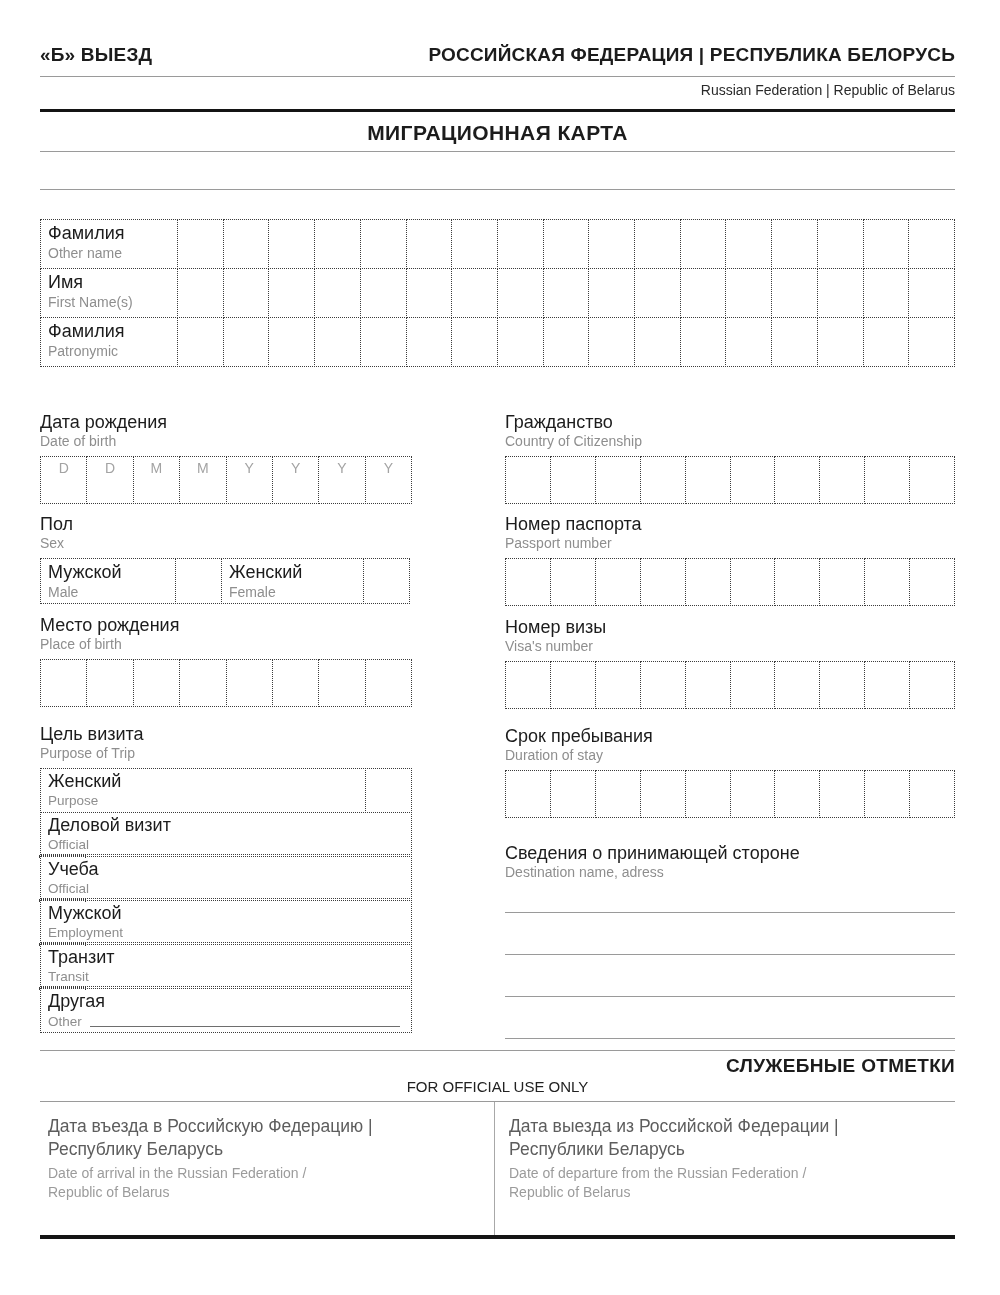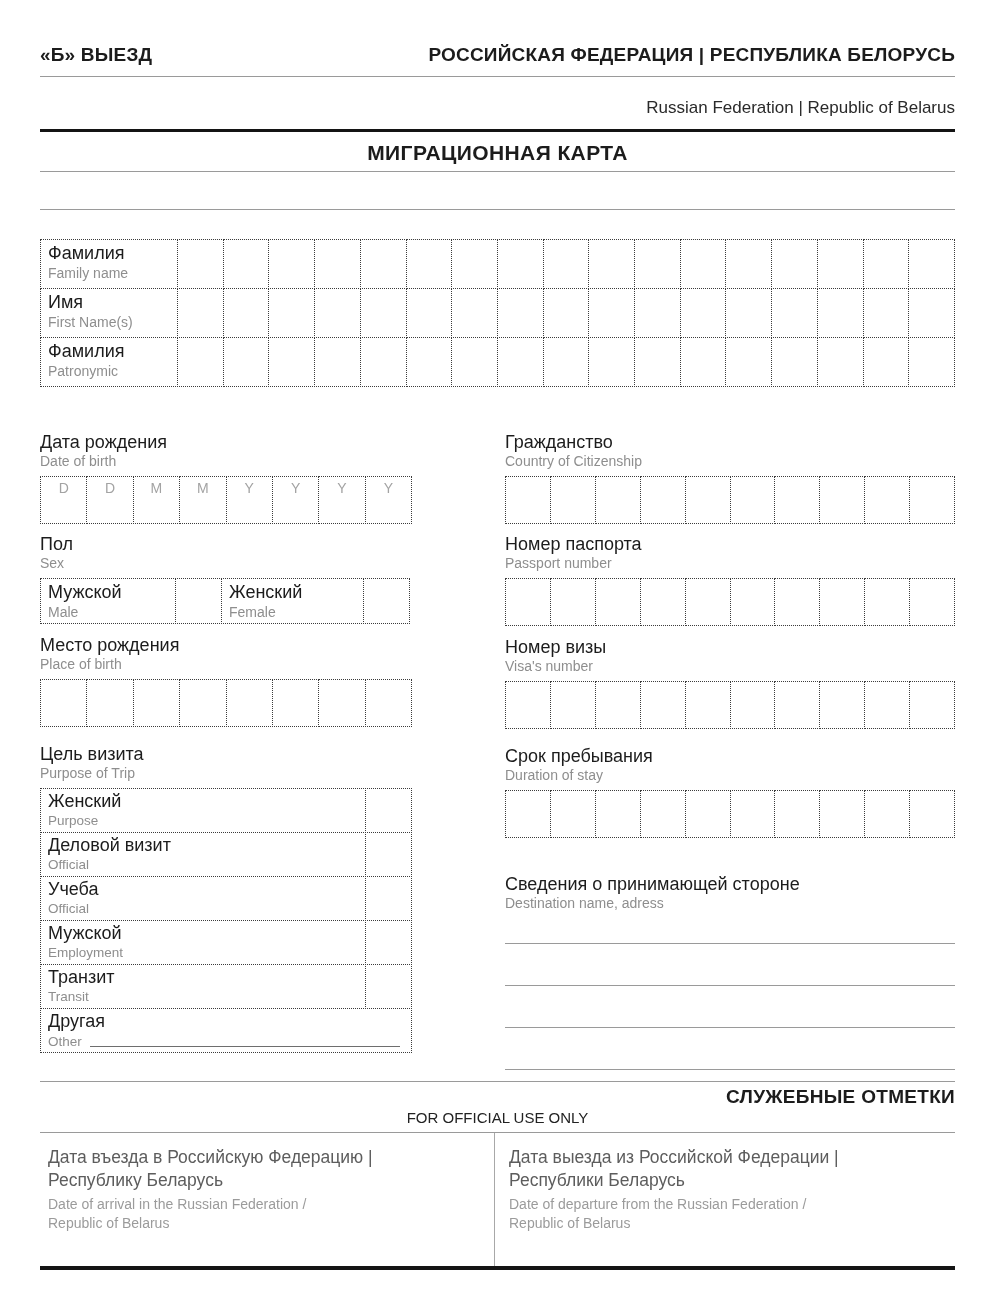--- a/index.html
+++ b/index.html
@@ -5,21 +5,21 @@
   * { margin:0; padding:0; box-sizing:border-box; }
   html,body { background:#ffffff; }
   body { font-family:"Liberation Sans","DejaVu Sans",sans-serif; color:#1c1c1c; }
   .page { width:1000px; height:1295px; padding:44px 45px 0 40px; background:#fff; overflow:hidden; }
 
   
   .hdr-row { display:flex; justify-content:space-between; align-items:flex-end; }
   .hdr-card-type { font-size:19px; font-weight:700; letter-spacing:.2px; }
   .hdr-title-ru { font-size:19px; font-weight:700; letter-spacing:.2px; }
   .thin-line { border-top:1px solid #9a9a9a; height:0; }
-  .hdr-en { text-align:right; font-size:17px; margin-top:21px; color:#2a2a2a; }
+  .hdr-en { text-align:right; font-size:14px; margin-top:5px; color:#2a2a2a; }
   .thick-line { height:3px; background:#141414; }
   .form-title { text-align:center; font-size:21px; font-weight:700; letter-spacing:.4px; margin-top:9px; }
 
   
   .cells { display:flex; flex:1; }
   .cell { flex:1; border:1px dotted #3c3c3c; margin-left:-1px; }
   .cell:first-child { margin-left:0; }
   .cells .cell:first-child { margin-left:-1px; }
   .cell-letter { display:block; text-align:center; font-size:14px; color:#a3a3a3; padding-top:3px; }
 
@@ -38,34 +38,34 @@
   .col-gap { width:93px; }
   .col-right { width:450px; }
   .field-label { margin-bottom:6px; }
   .field-label .f-ru { font-size:18px; line-height:22px; }
   .field-label .f-en { font-size:14px; line-height:17px; }
   .cellrow { display:flex; height:48px; }
   .cellrow .cell:first-child { margin-left:0; }
   .sec { margin-top:9px; }
   .sec3 { margin-top:10px; }
   .sec4 { margin-top:16px; }
-  .sec5 { margin-top:35px; }
+  .sec5 { margin-top:24px; }
 
   
   .boxrow { display:flex; height:46px; }
   .opt-label { border:1px dotted #3c3c3c; padding:1px 7px 0 7px; }
   .opt-label.w1 { width:136px; }
   .opt-label.w2 { width:143px; margin-left:-1px; }
   .chk { width:47px; border:1px dotted #3c3c3c; margin-left:-1px; }
   .opt-label .f-ru { font-size:18px; line-height:24px; }
   .opt-label .f-en { font-size:14px; line-height:16px; }
 
   
   .p-row { display:flex; height:45px; }
-  .p-row + .p-row { margin-top:-1px; }
+  .p-row + .p-row { margin-top:-1px;flex-direction:column; }
   .p-label { flex:1; border:1px dotted #3c3c3c; padding:1px 7px 0 7px; }
   .p-label .f-ru { font-size:18px; line-height:23px; }
   .p-label .f-en { font-size:13.5px; line-height:16px; }
   .p-chk { width:47px; border:1px dotted #3c3c3c; margin-left:-1px; }
   .other-en { display:flex; align-items:flex-end; }
   .other-line { flex:1; border-bottom:1px solid #6e6e6e; margin:0 4px 3px 8px; height:14px; }
 
   
   .write-area { margin-top:6px; }
   .write-line { border-bottom:1px solid #9a9a9a; height:42px; }
@@ -96,21 +96,21 @@
   <div class="hdr-en">Russian Federation | Republic of Belarus</div>
   <div class="thick-line" style="margin-top:11px;"></div>
   <div class="form-title">МИГРАЦИОННАЯ КАРТА</div>
   <div class="thin-line" style="margin-top:6px;"></div>
   <div class="thin-line" style="margin-top:37px;"></div>
 
   <div class="char-grid">
     <div class="grid-row">
       <div class="grid-label">
         <span class="f-ru">Фамилия</span>
-        <span class="f-en">Family name</span>
+        <span class="f-en">Other name</span>
       </div>
       <div class="cells">
           <div class="cell"></div>
           <div class="cell"></div>
           <div class="cell"></div>
           <div class="cell"></div>
           <div class="cell"></div>
           <div class="cell"></div>
           <div class="cell"></div>
           <div class="cell"></div>

